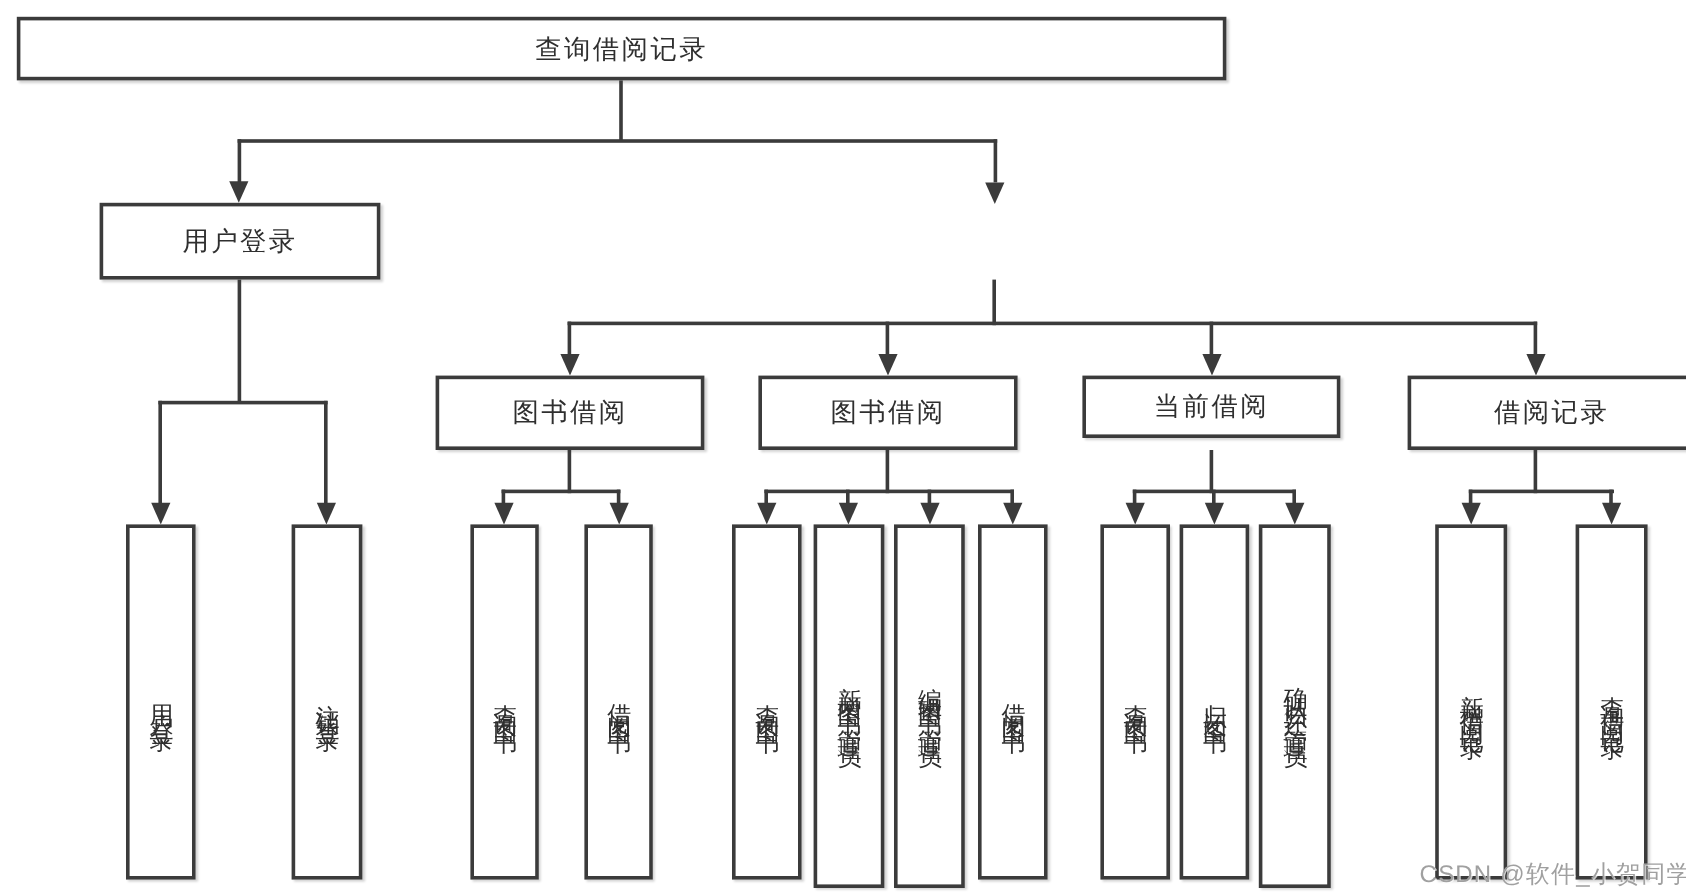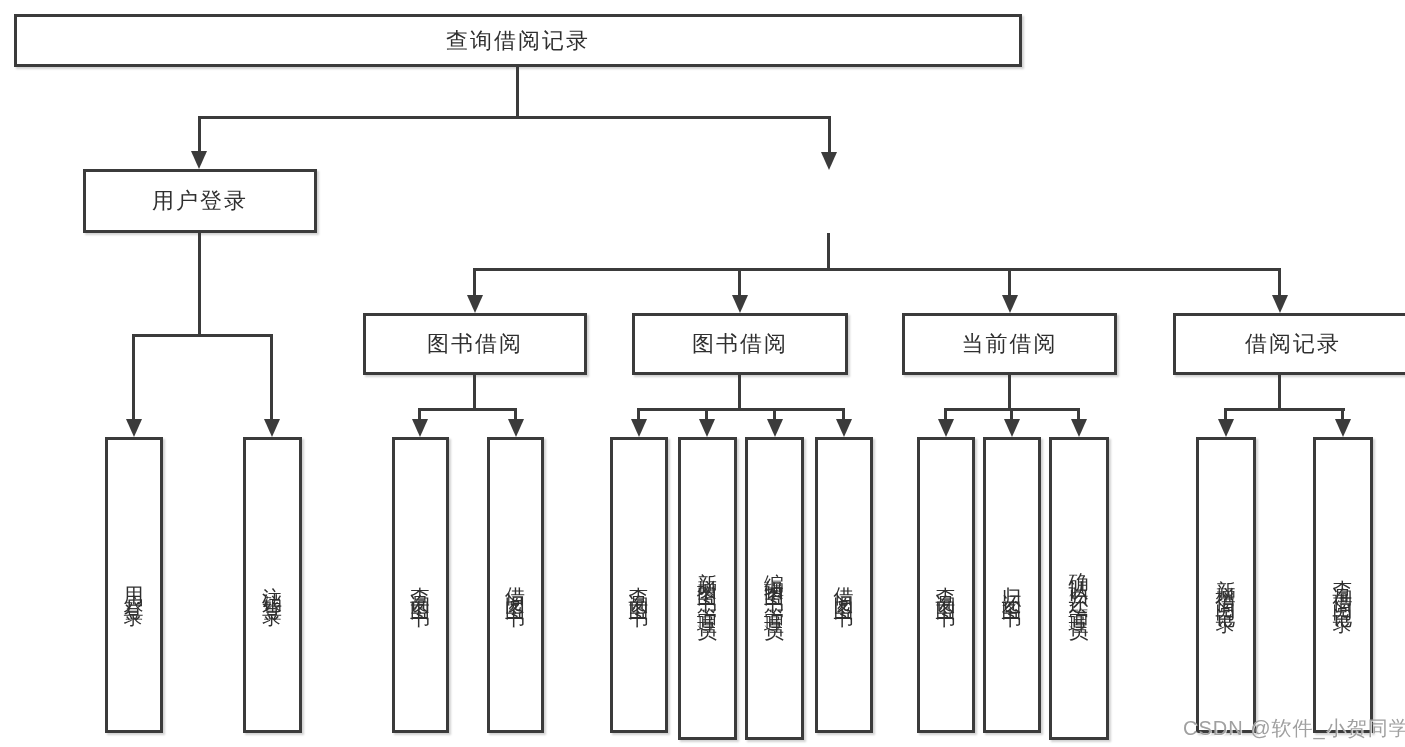--- a/index.html
+++ b/index.html
@@ -70,21 +70,21 @@
   <div class="arrow" style="left:467px;top:295px"></div>
   <div class="vl" style="left:738px;top:268px;height:28px"></div>
   <div class="arrow" style="left:732px;top:295px"></div>
   <div class="vl" style="left:1008px;top:268px;height:28px"></div>
   <div class="arrow" style="left:1002px;top:295px"></div>
   <div class="vl" style="left:1278px;top:268px;height:28px"></div>
   <div class="arrow" style="left:1272px;top:295px"></div>
 
   <div class="node" style="left:363px;top:313px;width:224px;height:62px">图书借阅</div>
   <div class="node" style="left:632px;top:313px;width:216px;height:62px">图书借阅</div>
-  <div class="node" style="left:902px;top:313px;width:215px;height:62px">当前借阅</div>
+  <div class="node" style="left:902px;top:313px;width:215px;height:52px">当前借阅</div>
   <div class="node" style="left:1173px;top:313px;width:240px;height:62px">借阅记录</div>
 
   <div class="vl" style="left:473px;top:375px;height:36px"></div>
   <div class="hl" style="left:418px;top:408px;width:99px"></div>
   <div class="vl" style="left:418px;top:408px;height:12px"></div>
   <div class="arrow" style="left:412px;top:419px"></div>
   <div class="vl" style="left:514px;top:408px;height:12px"></div>
   <div class="arrow" style="left:508px;top:419px"></div>
 
   <div class="vl" style="left:738px;top:375px;height:36px"></div>

